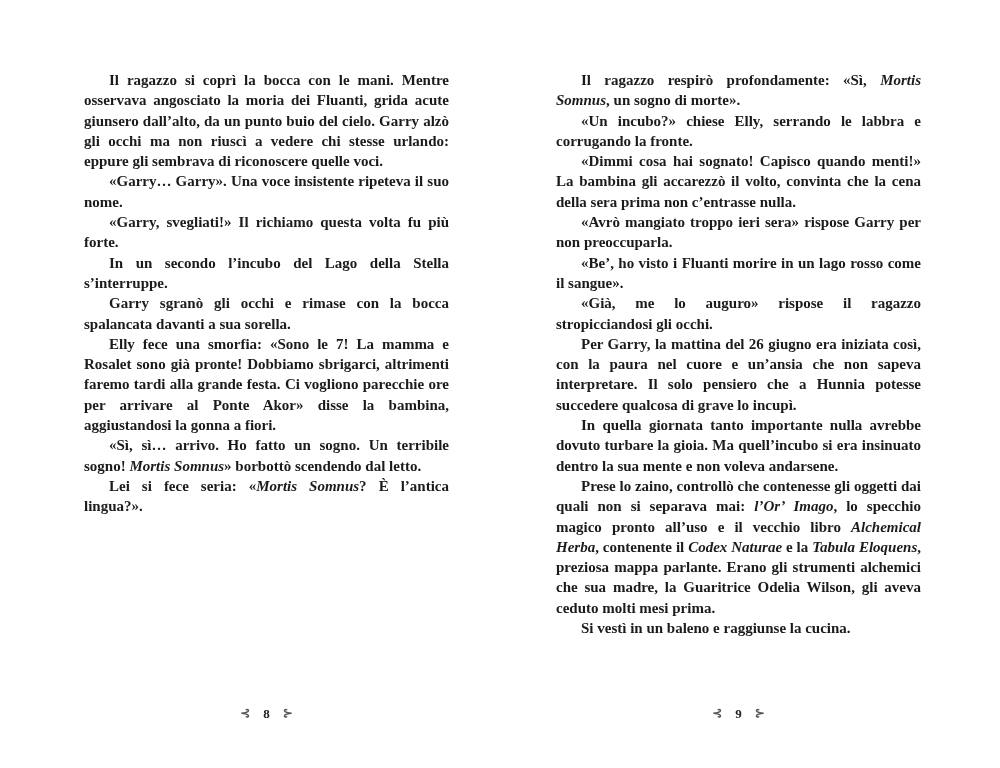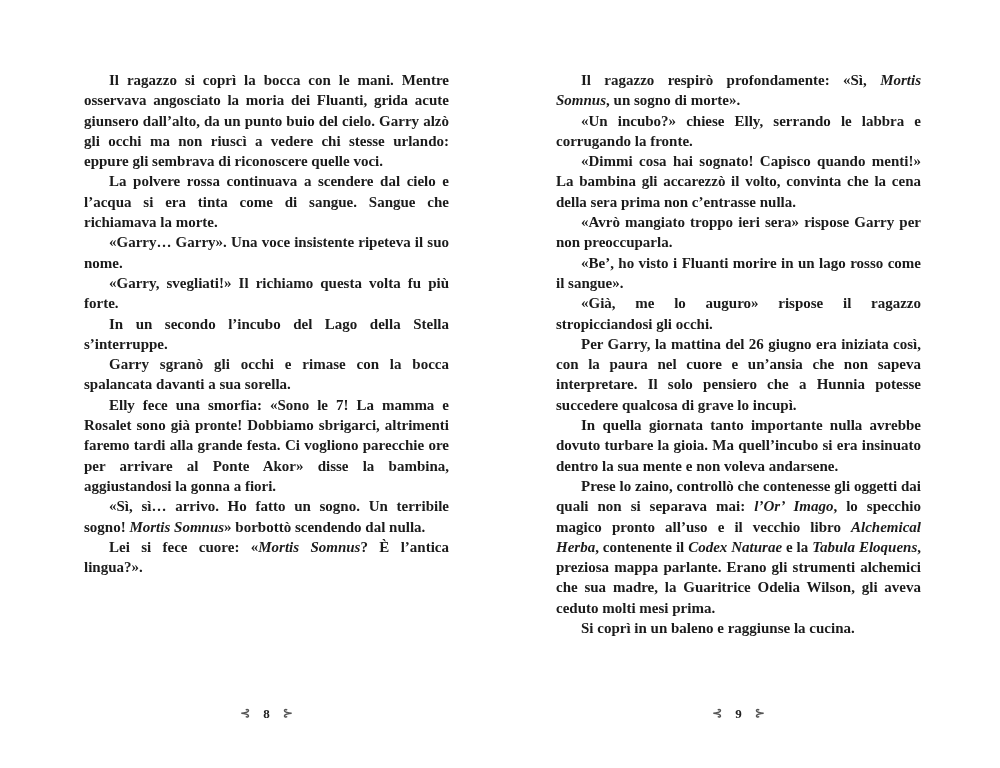--- a/index.html
+++ b/index.html
@@ -74,48 +74,47 @@
   }
 </style>
 </head>
 <body>
 
 <main class="spread">
 
   <section class="page page-left">
     <div class="page-text" lang="it">
         <p class="para"><span>Il ragazzo si coprì la bocca con le mani. Mentre osservava angosciato la moria dei Fluanti, grida acute giunsero dall’alto, da un punto buio del cielo. Garry alzò gli occhi ma non riuscì a vedere chi stesse urlando: eppure gli sembrava di riconoscere quelle voci.</span></p>
-        <p class="para"><span>La polvere rossa continuava a scendere dal cielo e l’acqua si era tinta come di sangue. Sangue che richiamava la morte.</span></p>
         <p class="para"><span>«Garry… Garry». Una voce insistente ripeteva il suo nome.</span></p>
         <p class="para"><span>«Garry, svegliati!» Il richiamo questa volta fu più forte.</span></p>
         <p class="para"><span>In un secondo l’incubo del Lago della Stella s’interruppe.</span></p>
         <p class="para"><span>Garry sgranò gli occhi e rimase con la bocca spalancata davanti a sua sorella.</span></p>
         <p class="para"><span>Elly fece una smorfia: «Sono le 7! La mamma e Rosalet sono già pronte! Dobbiamo sbrigarci, altrimenti faremo tardi alla grande festa. Ci vogliono parecchie ore per arrivare al Ponte Akor» disse la bambina, aggiustandosi la gonna a fiori.</span></p>
-        <p class="para"><span>«Sì, sì… arrivo. Ho fatto un sogno. Un terribile sogno! </span><em>Mortis Somnus</em><span>» borbottò scendendo dal nulla.</span></p>
-        <p class="para"><span>Lei si fece cuore: «</span><em>Mortis Somnus</em><span>? È l’antica lingua?».</span></p>
+        <p class="para"><span>«Sì, sì… arrivo. Ho fatto un sogno. Un terribile sogno! </span><em>Mortis Somnus</em><span>» borbottò scendendo dal letto.</span></p>
+        <p class="para"><span>Lei si fece seria: «</span><em>Mortis Somnus</em><span>? È l’antica lingua?».</span></p>
       </div>
     <footer class="page-footer">
       <span class="ornament">⊰</span>
       <span class="page-number">8</span>
       <span class="ornament">⊱</span>
     </footer>
   </section>
 
   <section class="page page-right">
     <div class="page-text" lang="it">
         <p class="para"><span>Il ragazzo respirò profondamente: «Sì, </span><em>Mortis Somnus</em><span>, un sogno di morte».</span></p>
         <p class="para"><span>«Un incubo?» chiese Elly, serrando le labbra e corrugando la fronte.</span></p>
         <p class="para"><span>«Dimmi cosa hai sognato! Capisco quando menti!» La bambina gli accarezzò il volto, convinta che la cena della sera prima non c’entrasse nulla.</span></p>
         <p class="para"><span>«Avrò mangiato troppo ieri sera» rispose Garry per non preoccuparla.</span></p>
         <p class="para"><span>«Be’, ho visto i Fluanti morire in un lago rosso come il sangue».</span></p>
         <p class="para"><span>«Già, me lo auguro» rispose il ragazzo stropicciandosi gli occhi.</span></p>
         <p class="para"><span>Per Garry, la mattina del 26 giugno era iniziata così, con la paura nel cuore e un’ansia che non sapeva interpretare. Il solo pensiero che a Hunnia potesse succedere qualcosa di grave lo incupì.</span></p>
         <p class="para"><span>In quella giornata tanto importante nulla avrebbe dovuto turbare la gioia. Ma quell’incubo si era insinuato dentro la sua mente e non voleva andarsene.</span></p>
         <p class="para"><span>Prese lo zaino, controllò che contenesse gli oggetti dai quali non si separava mai: </span><em>l’Or’ Imago</em><span>, lo specchio magico pronto all’uso e il vecchio libro </span><em>Alchemical Herba</em><span>, contenente il </span><em>Codex Naturae</em><span> e la </span><em>Tabula Eloquens</em><span>, preziosa mappa parlante. Erano gli strumenti alchemici che sua madre, la Guaritrice Odelia Wilson, gli aveva ceduto molti mesi prima.</span></p>
-        <p class="para"><span>Si coprì in un baleno e raggiunse la cucina.</span></p>
+        <p class="para"><span>Si vestì in un baleno e raggiunse la cucina.</span></p>
       </div>
     <footer class="page-footer">
       <span class="ornament">⊰</span>
       <span class="page-number">9</span>
       <span class="ornament">⊱</span>
     </footer>
   </section>
 
 </main>
 

